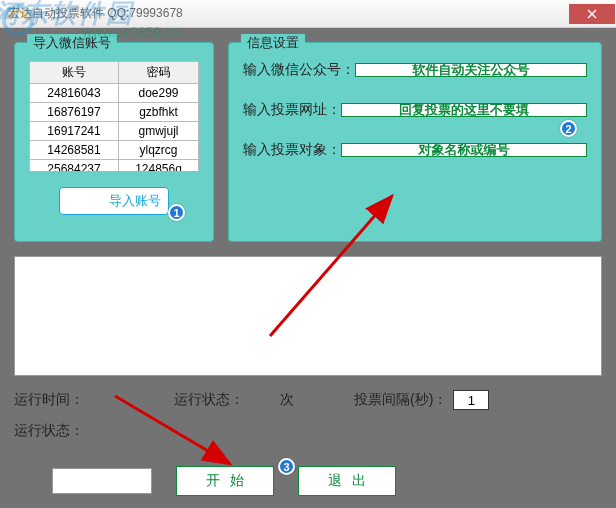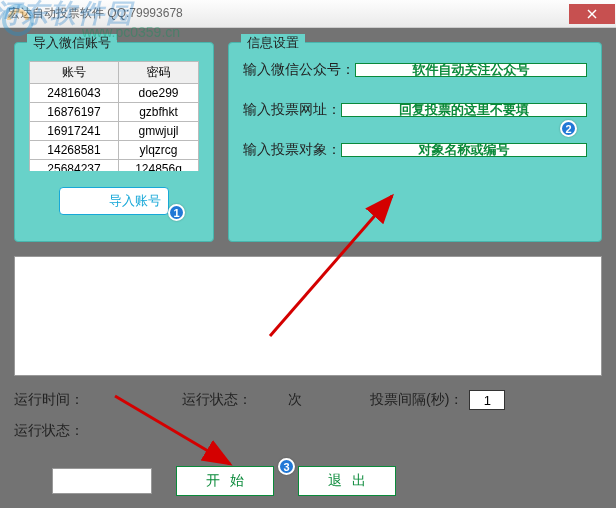--- a/index.html
+++ b/index.html
@@ -127,21 +127,21 @@
   .logbox {
     margin-top: 14px;
     width: 100%; height: 120px;
     background: #fff;
     border: 1px solid #999;
   }
   
   .status-row {
     display: flex; align-items: center;
     margin-top: 14px;
-    gap: 28px;
+    gap: 20px;
     font-size: 14px;
     color: #222;
     flex-wrap: wrap;
   }
   .status-row .blk { display: flex; align-items: center; gap: 6px; }
   .interval-input {
     width: 36px; height: 20px;
     border: 1px solid #333;
     background: #fff;
     text-align: center;

